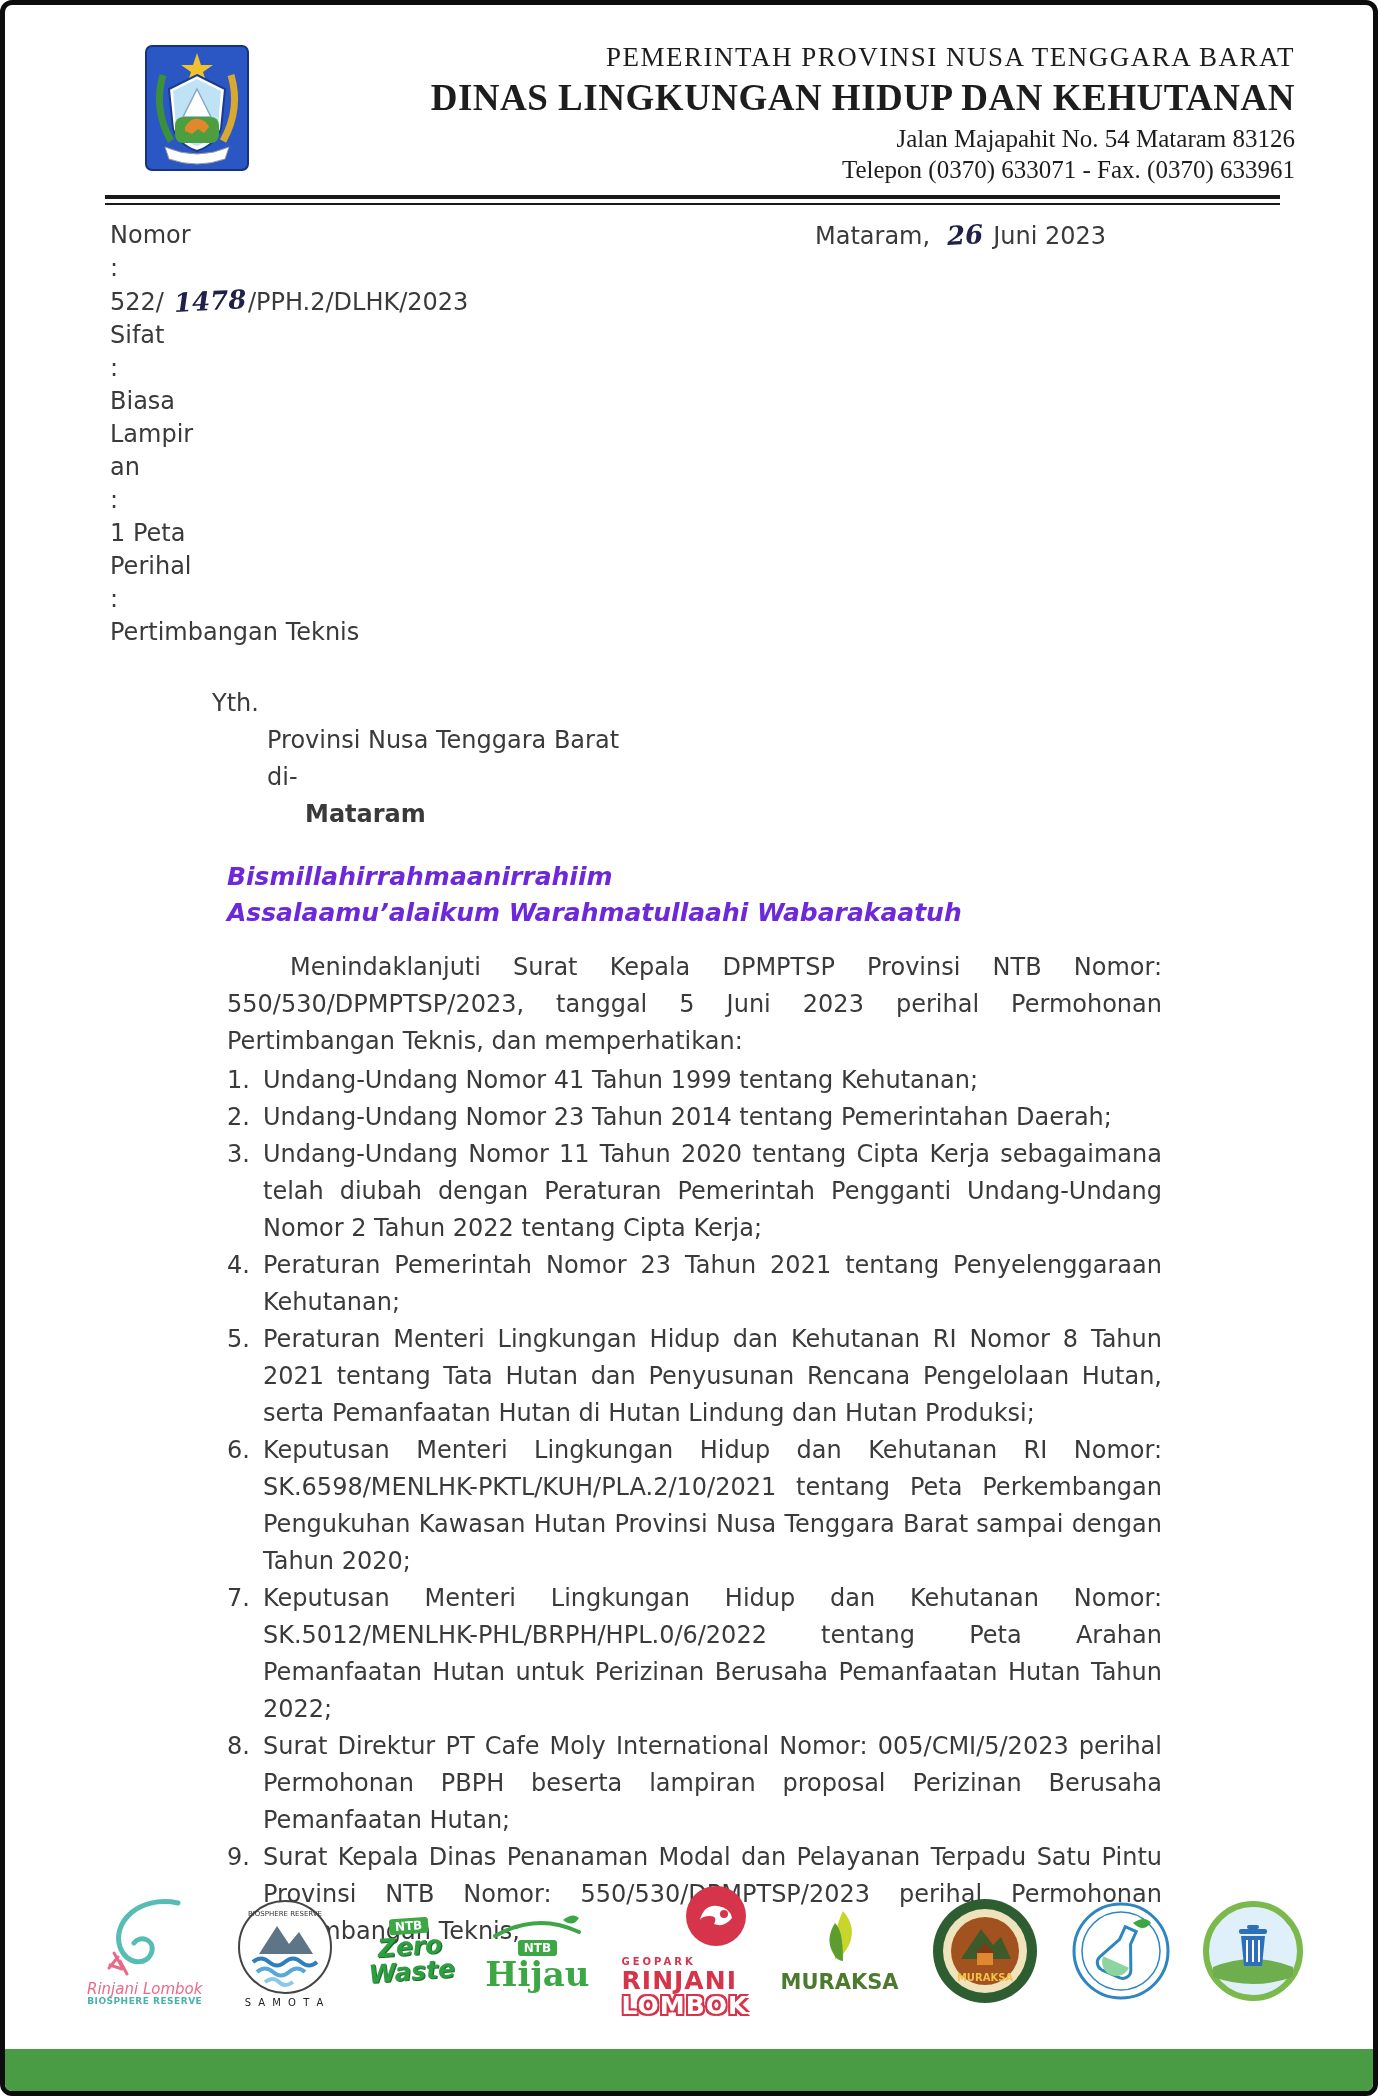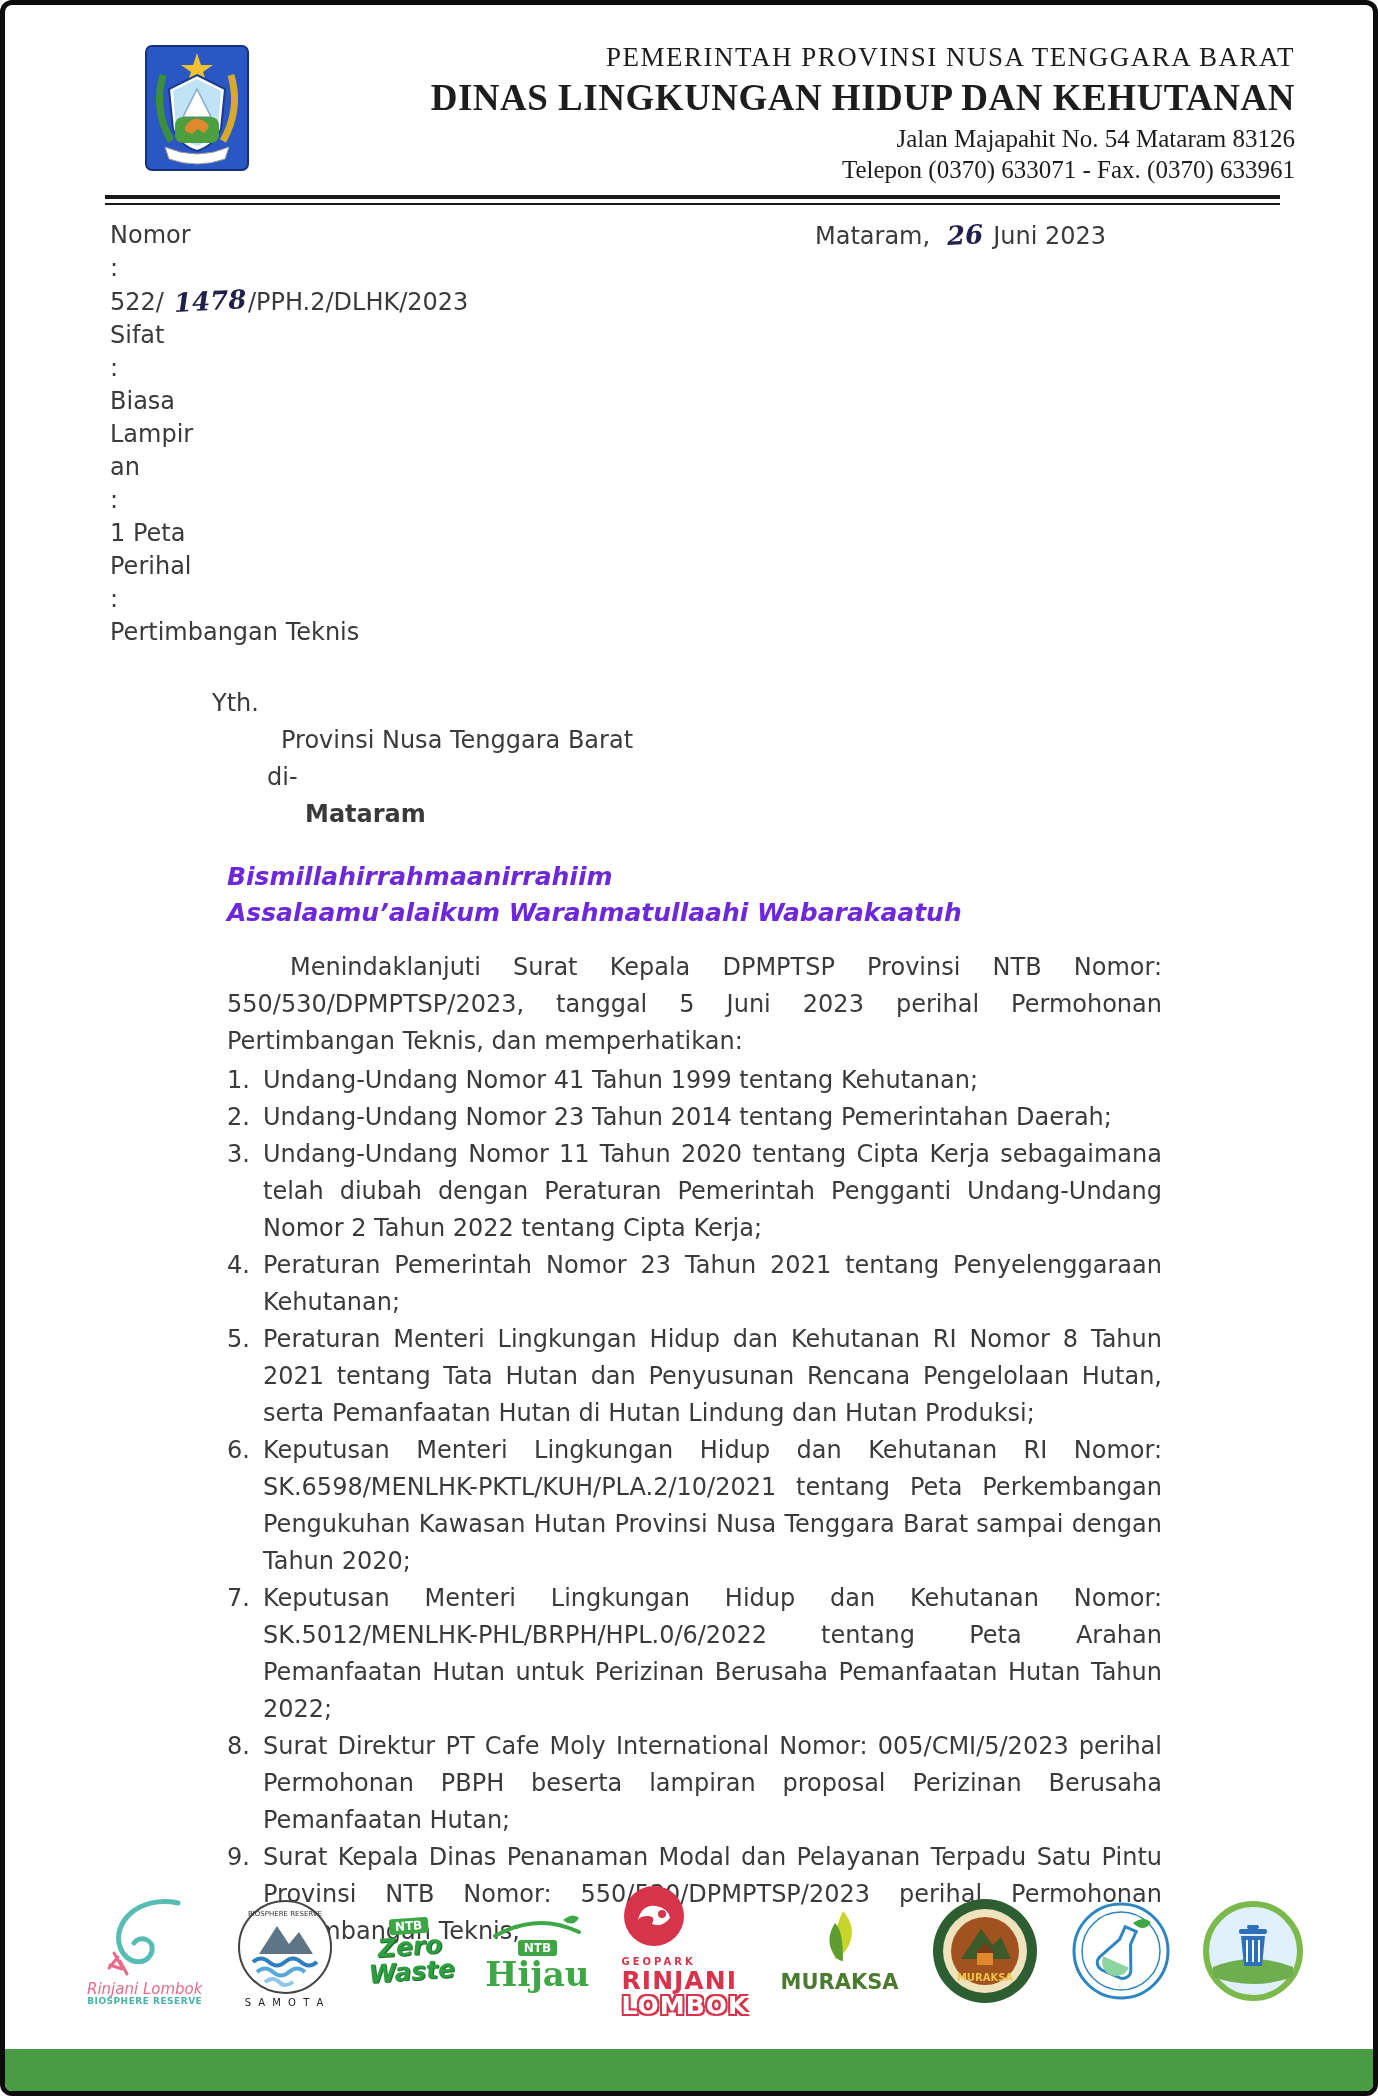--- a/index.html
+++ b/index.html
@@ -27,21 +27,21 @@
   .meta{position:relative;margin:14px 93px 0 105px;font-size:24px;line-height:33px;}
   .mrow{display:flex;flex-direction:column;}
   .mlabel{width:100px;flex:none;}
   .mlabel .lab-line{display:block;}
   .mcolon{width:30px;flex:none;}
   .mval{flex:none;}
   .hand{font-family:"DejaVu Serif", serif;font-style:italic;font-weight:bold;color:#20204a;display:inline-block;transform:rotate(-3deg);font-size:26px;padding:0 2px;}
   .date-line{position:absolute;left:705px;top:0;}
   
   .addressee{margin:36px 93px 0 207px;font-size:24px;line-height:37px;}
-  .yth-row{display:flex;gap:14px;}
+  .yth-row{display:flex;}
   .yth{width:55px;flex:none;}
   .addr-block{width:880px;}
   .di{margin-left:55px;}
   .city{margin-left:93px;font-weight:bold;}
   
   .salutation{margin:26px 93px 0 222px;font-size:25px;line-height:36px;font-weight:bold;font-style:italic;color:#6d28d9;}
   
   .letter-body{margin:18px 0 0 222px;width:935px;font-size:24px;line-height:37px;text-align:justify;}
   .opening{text-indent:63px;margin:0 0 2px 0;}
   .item{display:flex;}
@@ -49,21 +49,21 @@
   .item .txt{flex:1;text-align:justify;}
   
   .logos{position:absolute;left:82px;right:70px;top:1878px;height:135px;display:flex;justify-content:space-between;align-items:center;}
   .logo-item{display:flex;flex-direction:column;align-items:center;text-align:center;}
   .tiny-pink{font-size:15px;color:#e86a8a;font-style:italic;line-height:12px;}
   .tiny-teal{font-size:9px;color:#49b3ab;font-weight:bold;letter-spacing:0.5px;line-height:12px;}
   .zw-badge,.hj-badge{background:#3da645;color:#fff;font-size:12px;font-weight:bold;padding:0 6px;border-radius:3px;line-height:16px;}
   .zw-word{font-size:25px;font-weight:900;font-style:italic;color:#2f9e41;line-height:25px;text-shadow:1px 1px 0 #1c6e2b;}
   .zw-stack{transform:rotate(-4deg);display:flex;flex-direction:column;align-items:center;}
   .hj-script{font-family:"DejaVu Serif", serif;font-weight:bold;font-size:34px;color:#3da645;line-height:36px;}
-  .geo{display:flex;align-items:flex-start;gap:8px;}
+  .geo{display:flex;align-items:flex-end;gap:8px;}
   .geo-text{display:flex;flex-direction:column;align-items:flex-start;}
   .geo-top{font-size:10px;letter-spacing:3px;color:#d6344a;font-weight:bold;line-height:12px;}
   .geo-big{font-size:25px;font-weight:900;color:#d6344a;line-height:25px;letter-spacing:1px;}
   .geo-outline{color:#fff;text-shadow:-2px -2px 0 #d6344a,2px -2px 0 #d6344a,-2px 2px 0 #d6344a,2px 2px 0 #d6344a;}
   .kph-label{font-size:21px;font-weight:bold;color:#4c7a2f;line-height:22px;}
   
   .greenbar{position:absolute;left:0;right:0;bottom:0;height:42px;background:#4a9c44;}
 </style>
 </head>
 <body>

